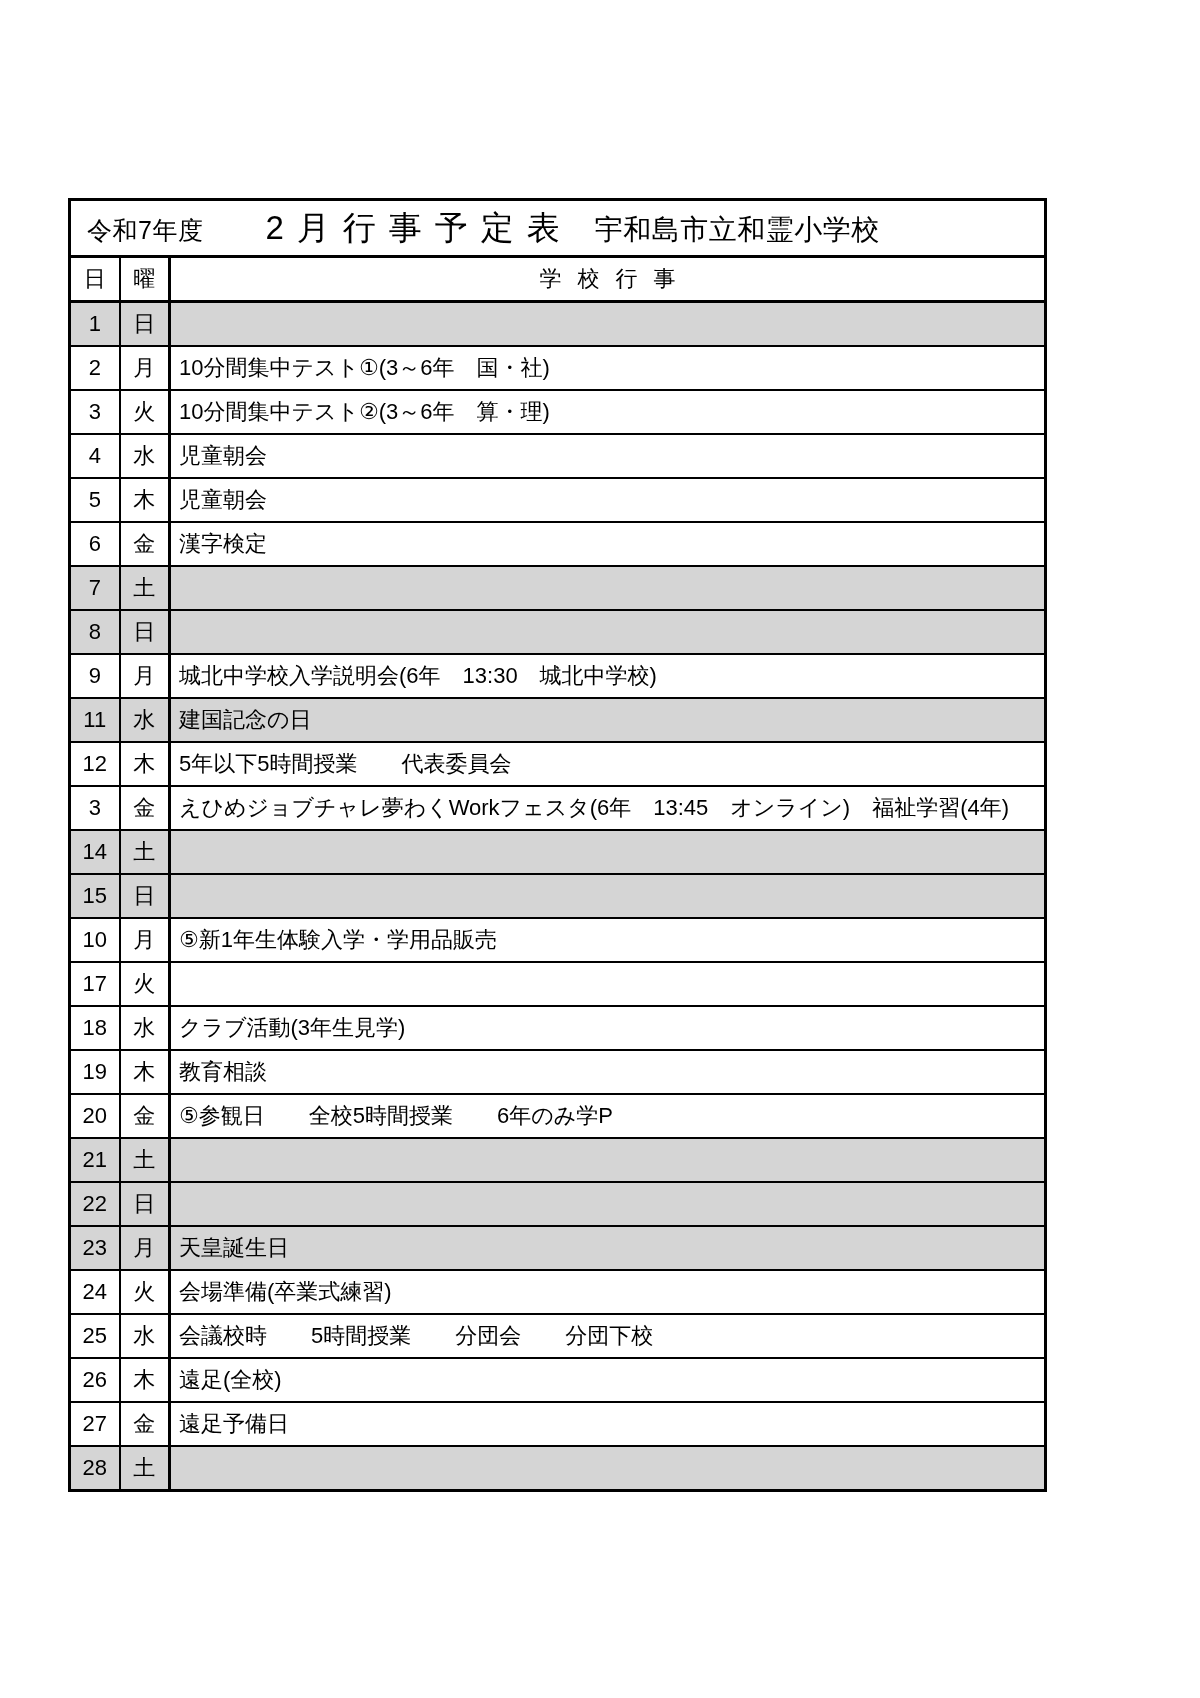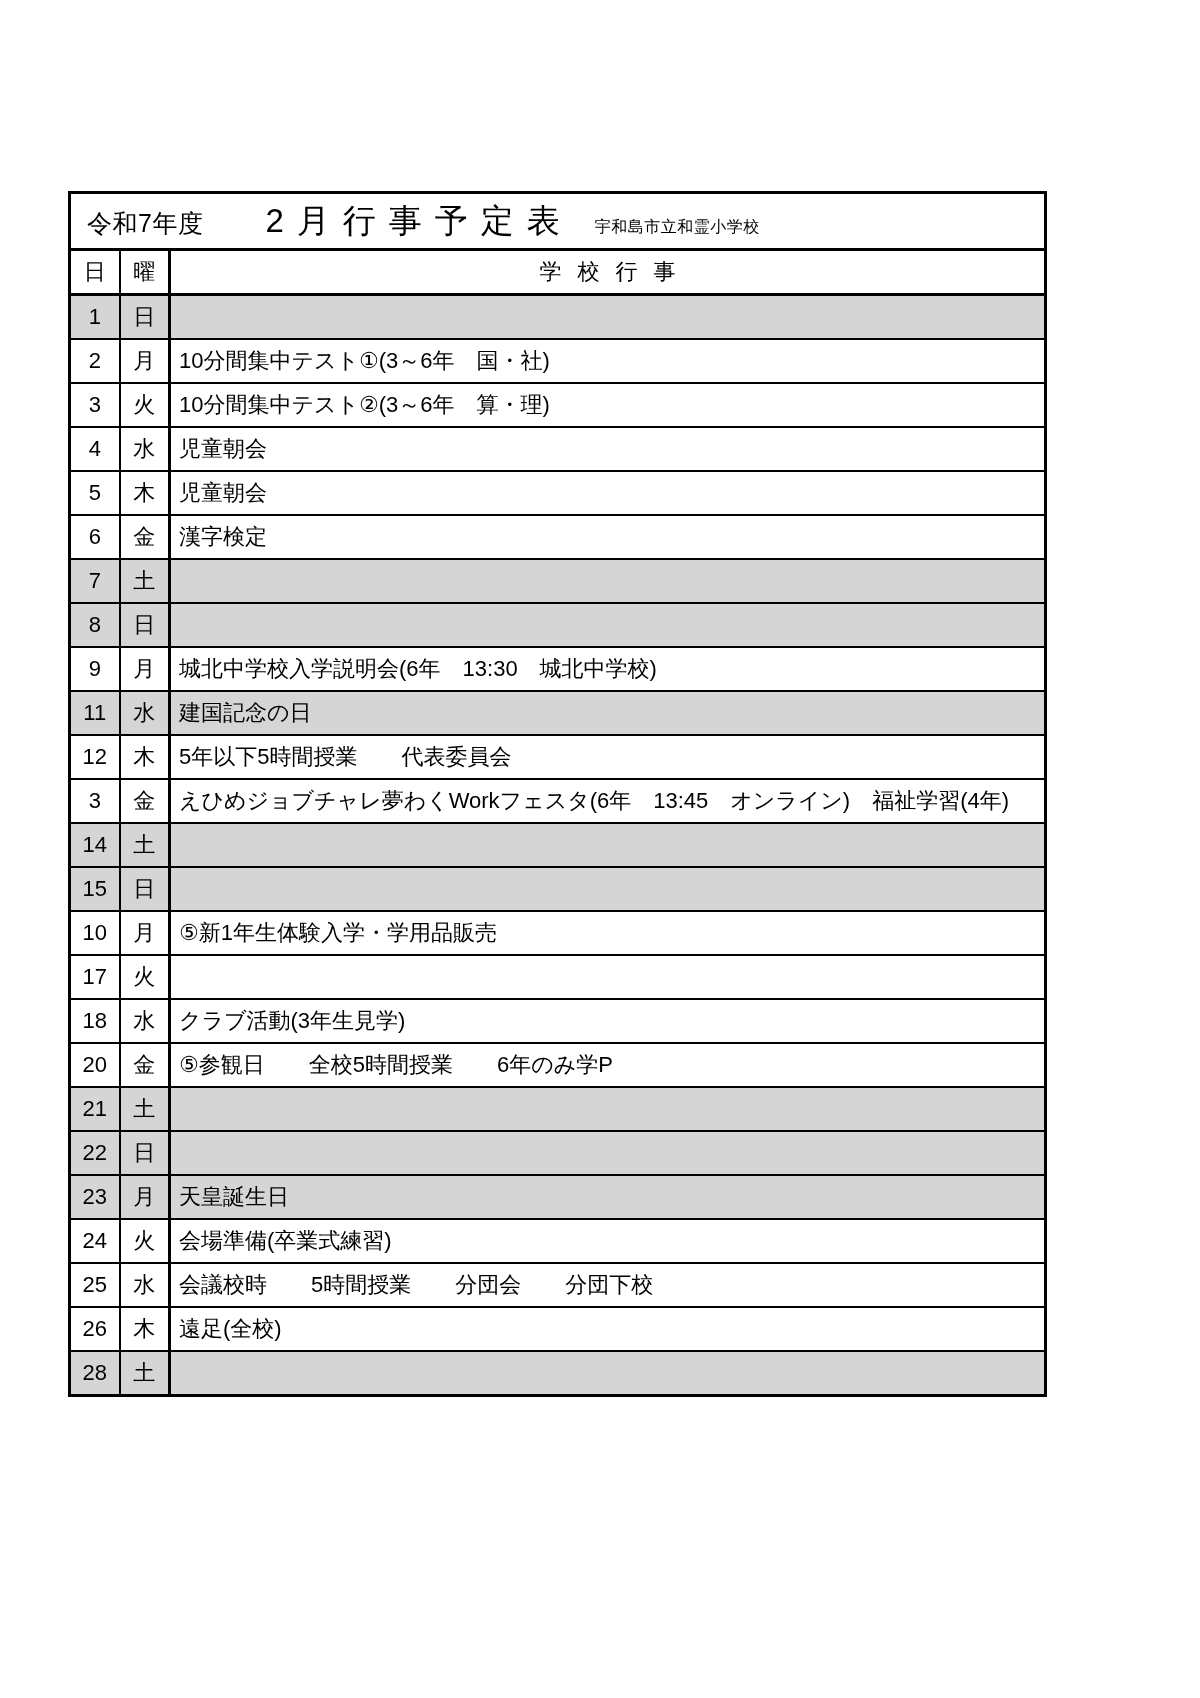--- a/index.html
+++ b/index.html
@@ -20,21 +20,21 @@
     position: relative;
     width: 1200px;
     height: 1698px;
     background: #ffffff;
     overflow: hidden;
   }
 
   .sheet {
     position: absolute;
     left: 68px;
-    top: 191px;
+    top: 198px;
     width: 976px;
   }
 
   table.schedule {
     border-collapse: collapse;
     table-layout: fixed;
     width: 976px;
     background: #ffffff;
   }
 
@@ -60,21 +60,21 @@
     background: #ffffff;
   }
   .title-line {
     display: flex;
     align-items: baseline;
     font-size: 25px;
     letter-spacing: 0.5px;
   }
   .title-era     { font-size: 25px; }
   .title-spread  { font-size: 33px; letter-spacing: 13px; margin-left: 62px; }
-  .title-school  { font-size: 16px; margin-left: 22px; letter-spacing: 0.5px; }
+  .title-school  { font-size: 28px; margin-left: 22px; letter-spacing: 0.5px; }
 
   
   tr.head-row td {
     height: 40px;
     border-bottom: 3px solid #000;
     vertical-align: middle;
     text-align: center;
     font-size: 22px;
     background: #ffffff;
   }
@@ -215,20 +215,25 @@
             <td class="cell-day">17</td>
             <td class="cell-dow">火</td>
             <td class="cell-event"></td>
           </tr>
           <tr class="day-row">
             <td class="cell-day">18</td>
             <td class="cell-dow">水</td>
             <td class="cell-event">クラブ活動(3年生見学)</td>
           </tr>
           <tr class="day-row">
+            <td class="cell-day">19</td>
+            <td class="cell-dow">木</td>
+            <td class="cell-event">教育相談</td>
+          </tr>
+          <tr class="day-row">
             <td class="cell-day">20</td>
             <td class="cell-dow">金</td>
             <td class="cell-event">⑤参観日　　全校5時間授業　　6年のみ学P</td>
           </tr>
           <tr class="day-row shaded">
             <td class="cell-day">21</td>
             <td class="cell-dow">土</td>
             <td class="cell-event"></td>
           </tr>
           <tr class="day-row shaded">
@@ -248,20 +253,25 @@
           </tr>
           <tr class="day-row">
             <td class="cell-day">25</td>
             <td class="cell-dow">水</td>
             <td class="cell-event">会議校時　　5時間授業　　分団会　　分団下校</td>
           </tr>
           <tr class="day-row">
             <td class="cell-day">26</td>
             <td class="cell-dow">木</td>
             <td class="cell-event">遠足(全校)</td>
+          </tr>
+          <tr class="day-row">
+            <td class="cell-day">27</td>
+            <td class="cell-dow">金</td>
+            <td class="cell-event">遠足予備日</td>
           </tr>
           <tr class="day-row shaded last">
             <td class="cell-day">28</td>
             <td class="cell-dow">土</td>
             <td class="cell-event"></td>
           </tr>
         </tbody>
     </table>
   </div>
 </div>

